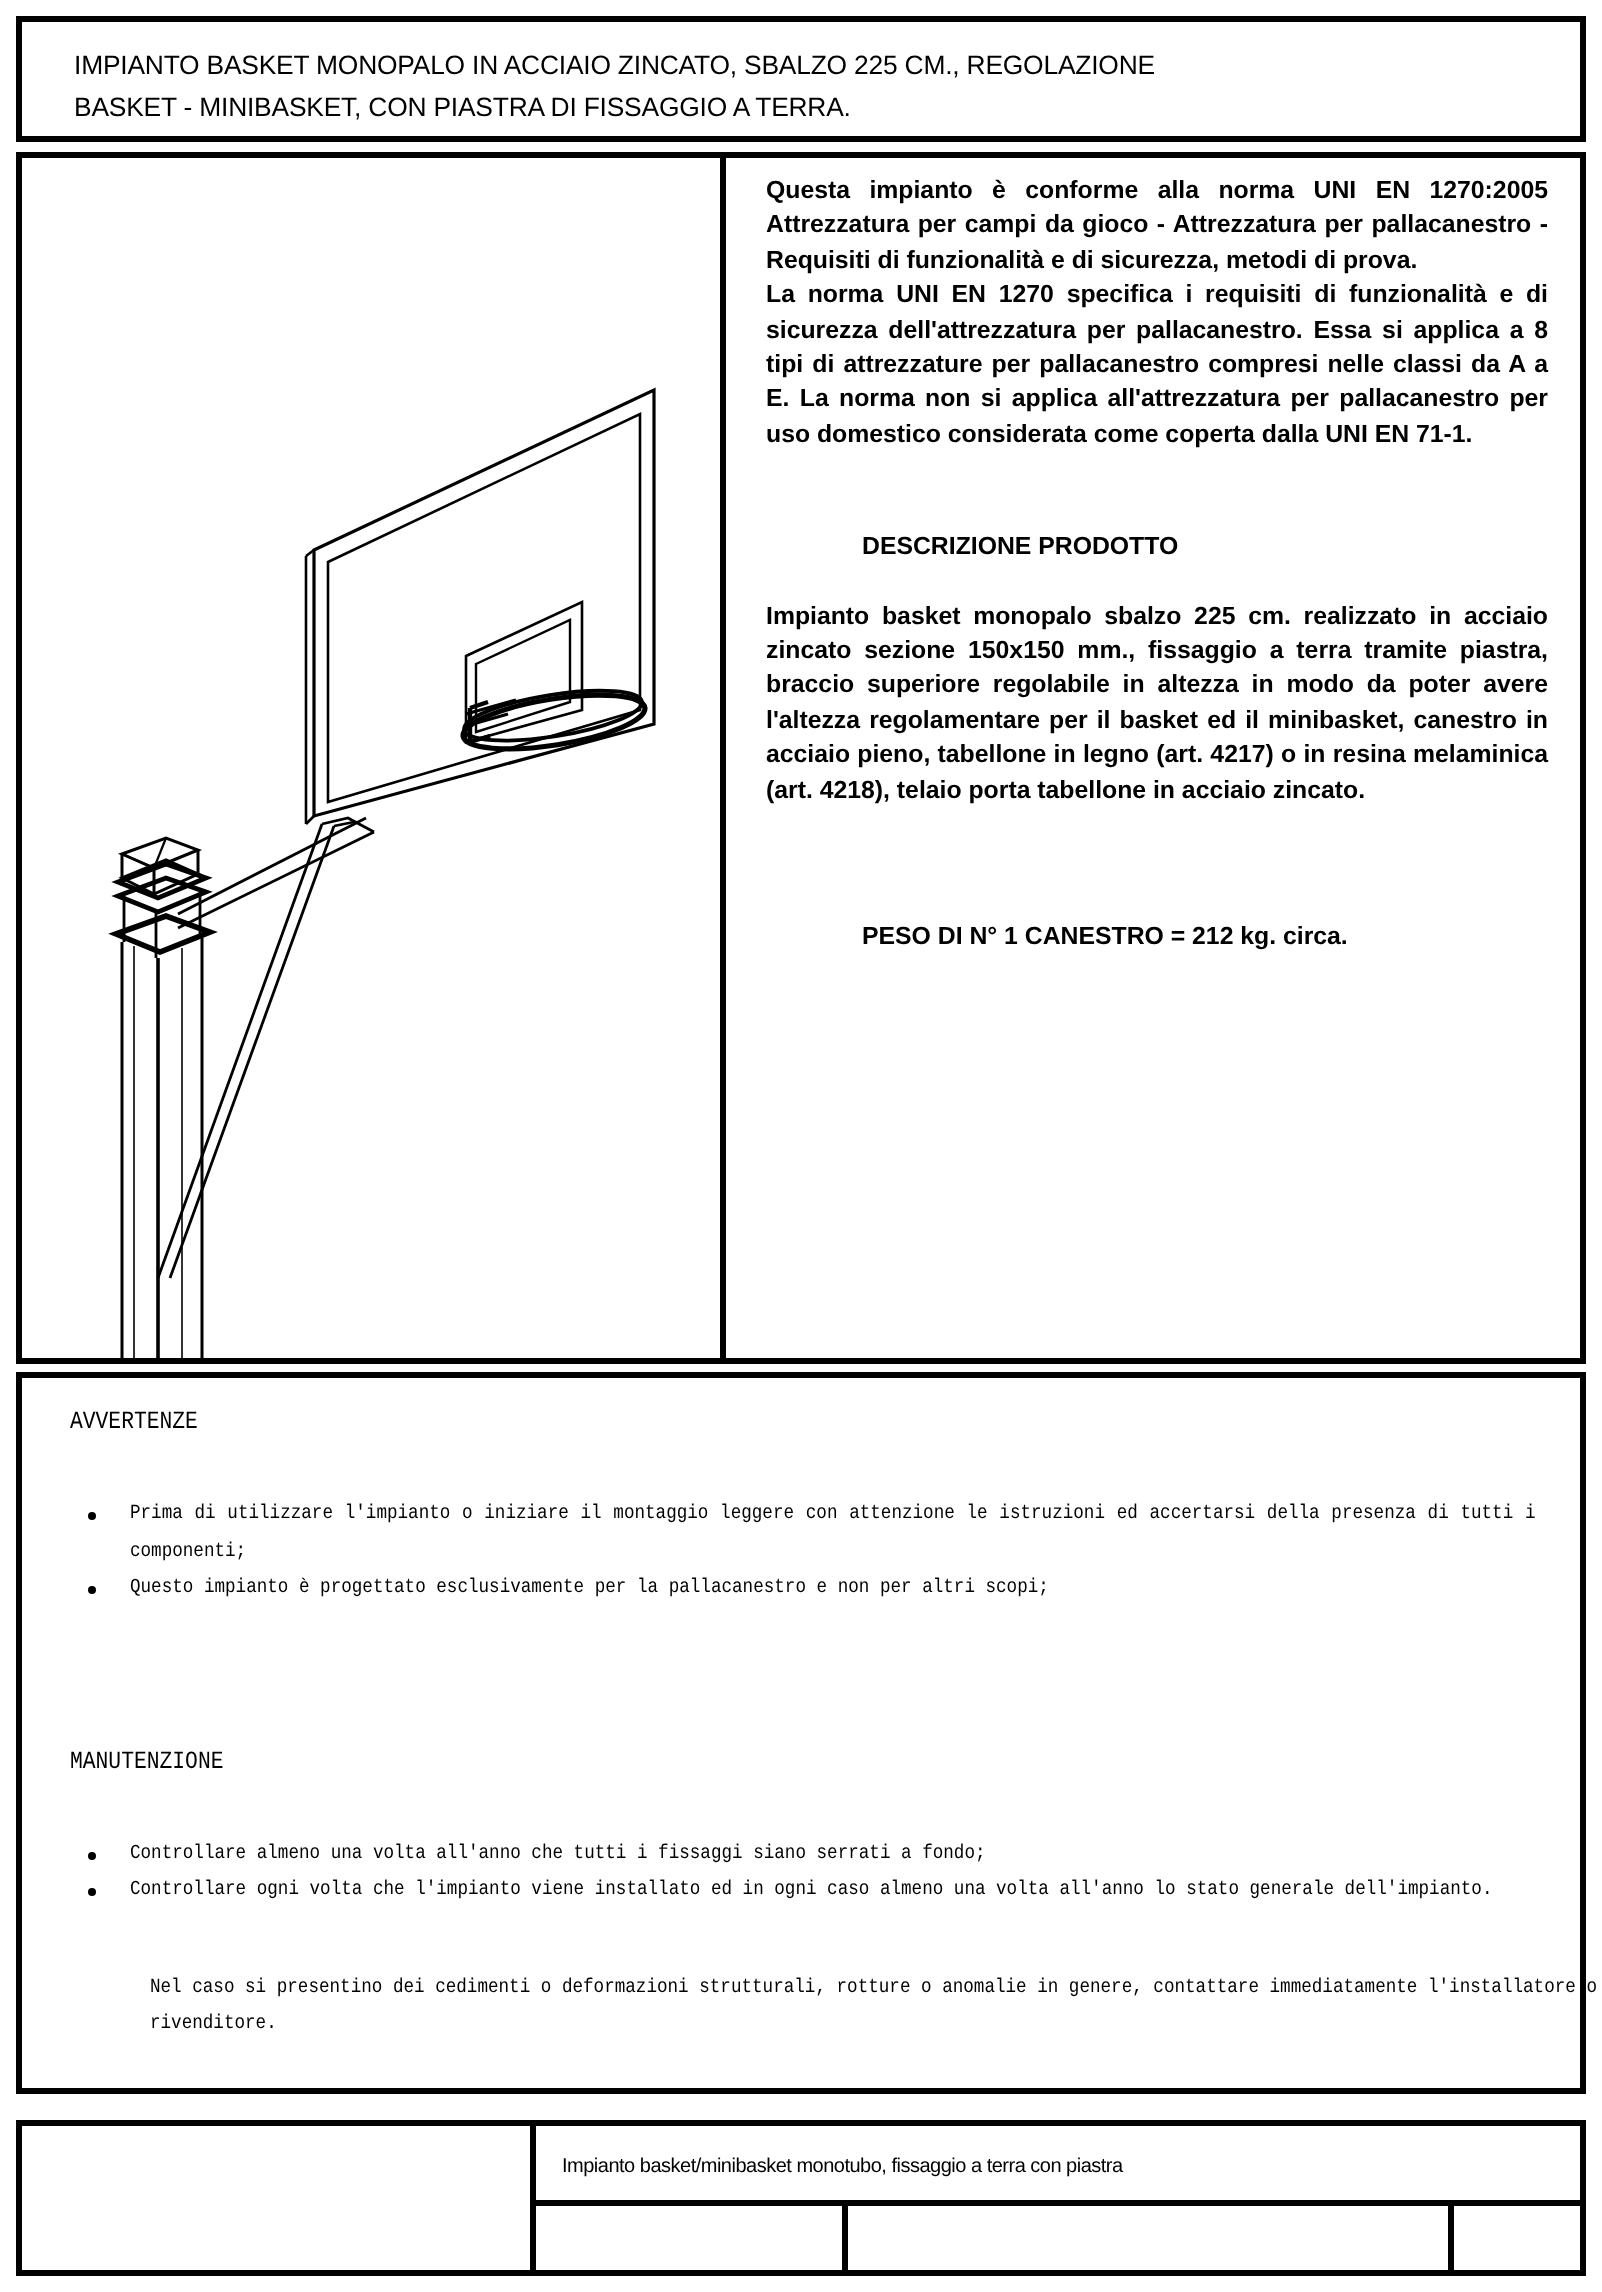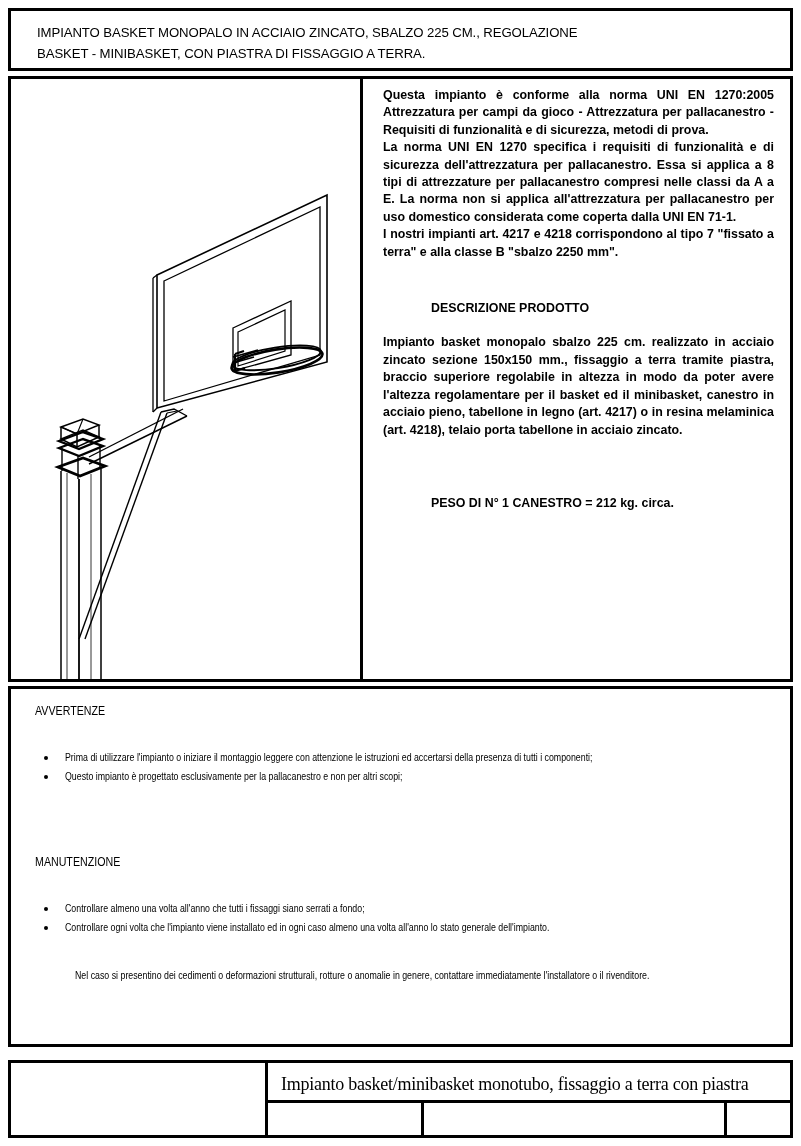--- a/index.html
+++ b/index.html
@@ -104,21 +104,21 @@
 
   
   .box-notes {
     left: 8px;
     top: 686px;
     width: 785px;
     height: 361px;
     padding: 14px 14px 0 14px;
   }
   .notes-inner {
-    font-family: Liberation Sans, sans-serif;
+    font-family: Liberation Mono, monospace;
     font-stretch: condensed;
   }
   .section-head {
     font-size: 12.4px;
     line-height: 16px;
     margin: 0 0 0 10px;
     transform: scaleX(0.86);
     transform-origin: left center;
     white-space: nowrap;
   }
@@ -178,22 +178,22 @@
   }
   .tb-vline {
     position: absolute;
     background: #000;
   }
   .tb-caption {
     position: absolute;
     left: 262px;
     top: 6px;
     right: 4px;
-    font-family: Liberation Serif, serif;
-    font-size: 18px;
+    font-family: Liberation Sans, sans-serif;
+    font-size: 10px;
     line-height: 30px;
     letter-spacing: -0.25px;
     white-space: nowrap;
     padding-left: 8px;
   }
 </style>
 </head>
 <body>
 
 <div class="page">
@@ -276,21 +276,20 @@
           <path d="M 50,612 L 42,626 M 56,614 L 50,627" stroke-width="1.4"></path>
           <path d="M 90,610 L 98,625 M 80,615 L 88,626" stroke-width="1.4"></path>
           <path d="M 68,620 L 60,628 M 68,620 L 78,628" stroke-width="1.4"></path>
         </g>
       </svg>
     </div>
 
     <div class="desc-panel">
       <p>Questa impianto è conforme alla norma UNI EN 1270:2005 Attrezzatura per campi da gioco - Attrezzatura per pallacanestro - Requisiti di funzionalità e di sicurezza, metodi di prova.</p>
       <p>La norma UNI EN 1270 specifica i requisiti di funzionalità e di sicurezza dell'attrezzatura per pallacanestro. Essa si applica a 8 tipi di attrezzature per pallacanestro compresi nelle classi da A a E. La norma non si applica all'attrezzatura per pallacanestro per uso domestico considerata come coperta dalla UNI EN 71-1.</p>
-      <p>I nostri impianti art. 4217 e 4218 corrispondono al tipo 7 "fissato a terra" e alla classe B "sbalzo 2250 mm".</p>
 
       <div class="spacer-lg"></div>
 
       <p class="nojust">DESCRIZIONE PRODOTTO</p>
 
       <div class="spacer-sm"></div>
 
       <p>Impianto basket monopalo sbalzo 225 cm. realizzato in acciaio zincato sezione 150x150 mm., fissaggio a terra tramite piastra, braccio superiore regolabile in altezza in modo da poter avere l'altezza regolamentare per il basket ed il minibasket, canestro in acciaio pieno, tabellone in legno (art. 4217) o in resina melaminica (art. 4218), telaio porta tabellone in acciaio zincato.</p>
 
       <div class="spacer-lg"></div>

